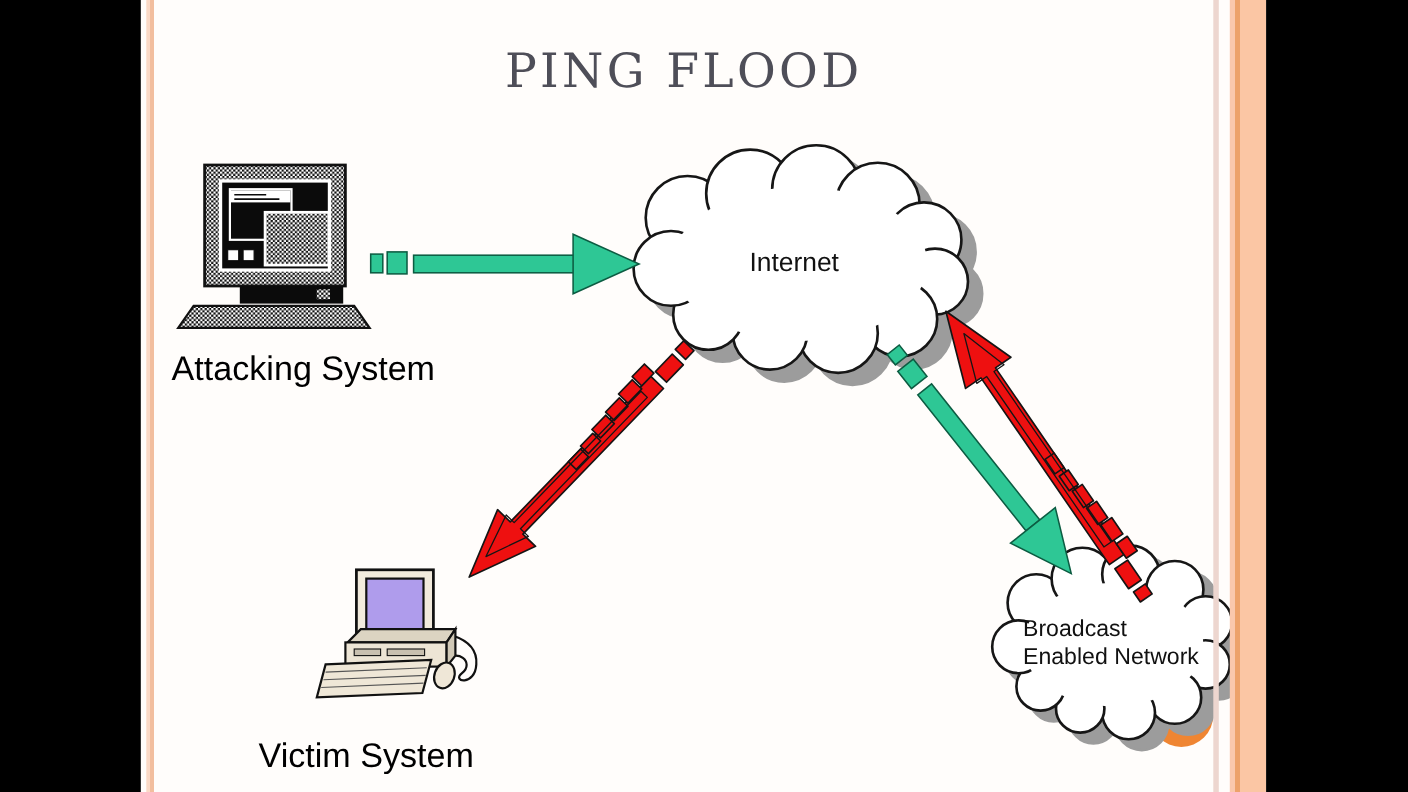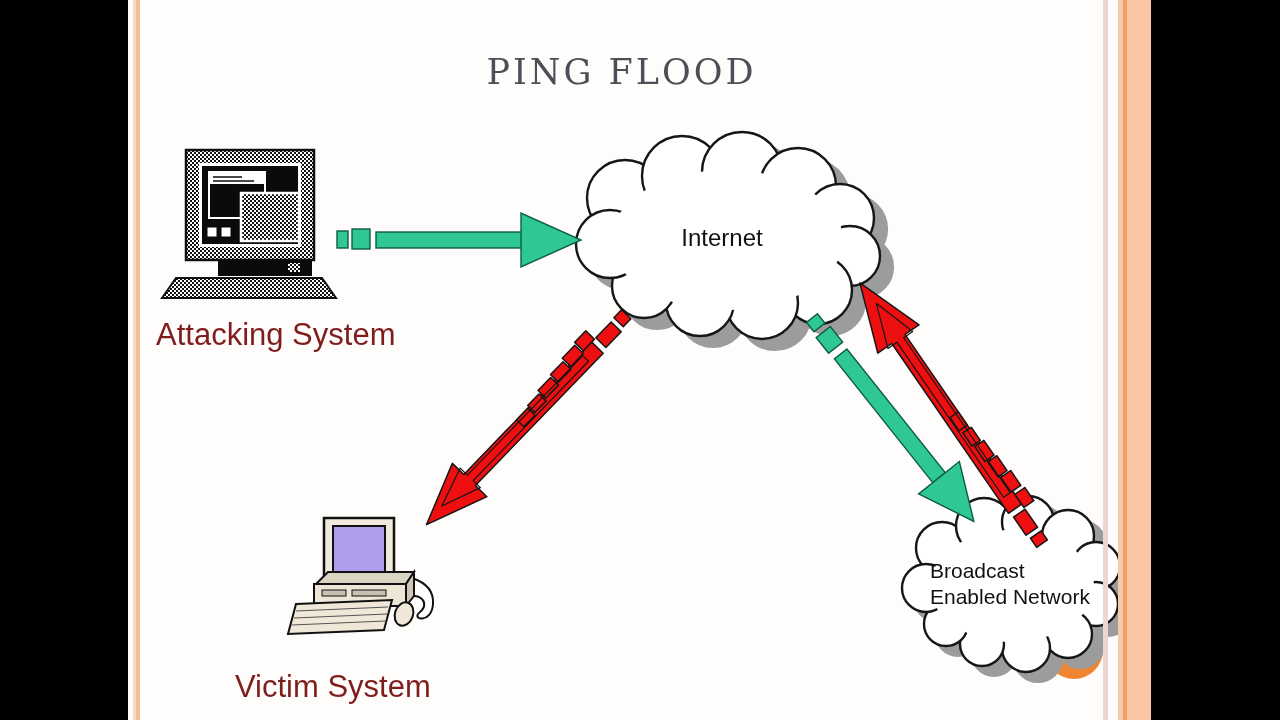--- a/index.html
+++ b/index.html
@@ -13,25 +13,25 @@
   #bar-left{left:0;width:128px;}
   #bar-right{left:1151px;width:129px;}
   
   #stripe-left{left:133px;top:0;width:7px;height:720px;
     background:linear-gradient(90deg,#fad9c6 0 3px,#f2be9e 3px 100%);}
   #stripe-right-outer{left:1103px;top:0;width:5px;height:720px;background:#edd6cf;}
   #stripe-right-inner{left:1118px;top:0;width:33px;height:720px;
     background:linear-gradient(90deg,#fac8ac 0 5px,#eda26a 5px 9px,#fbc6a4 9px 100%);}
   
   #slide-title{
-    left:140px;top:52px;width:963px;text-align:center;
+    left:140px;top:40px;width:963px;text-align:center;
     font-family:"DejaVu Serif","Liberation Serif",serif;
-    font-size:35px;letter-spacing:3px;color:var(--title-gray,#4e4e58);
+    font-size:43px;letter-spacing:3px;color:var(--title-gray,#4e4e58);
   }
-  .node-label{color:#7f1d1d;font-size:31px;}
+  .node-label{color:#000000;font-size:31px;}
   #attacker-label{left:156px;top:317px;}
   #victim-label{left:235px;top:669px;}
   
   .cloud-shadow{fill:#9c9c9c;stroke:#9c9c9c;stroke-width:2.2px;}
   .cloud-body{fill:#ffffff;stroke:#161616;stroke-width:2.4px;}
   .cloud-label{font-family:"Liberation Sans",sans-serif;font-size:24px;fill:#111;}
   .cloud-label-sm{font-family:"Liberation Sans",sans-serif;font-size:21px;fill:#111;}
   .green-fill{fill:var(--ping-green,#2ec795);stroke:#0c5c42;stroke-width:1.4px;}
   .red-fill{fill:var(--flood-red,#ee1010);stroke:#151515;stroke-width:1.5px;stroke-linejoin:round;}
   .red-inner{fill:none;stroke:#151515;stroke-width:1.2px;stroke-linejoin:round;}

